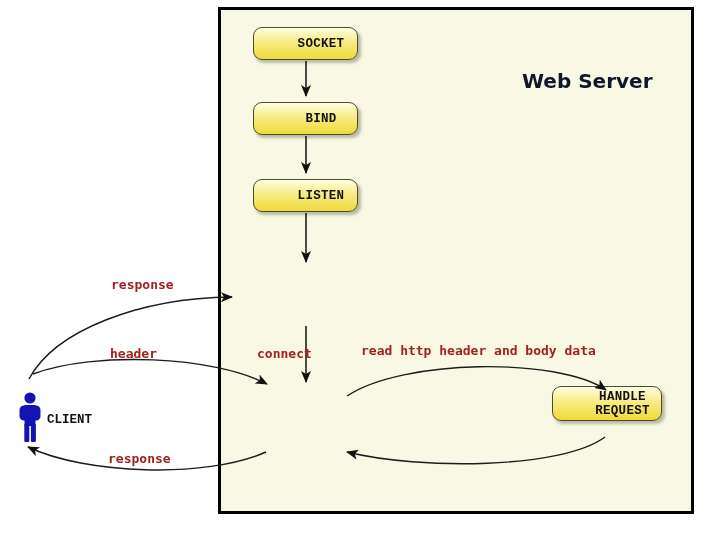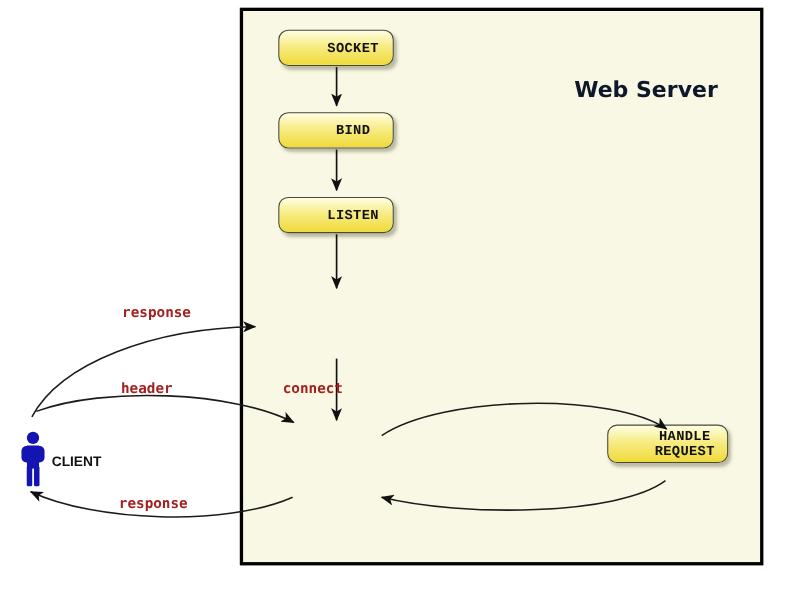--- a/index.html
+++ b/index.html
@@ -43,21 +43,21 @@
     white-space:nowrap;
   }
   #lbl-connect{left:111px;top:277px;}
   #lbl-request{left:110px;top:346px;}
   #lbl-response{left:108px;top:451px;text-align:center;}
   #lbl-accept{left:257px;top:346px;}
   #lbl-read{left:361px;top:343px;}
   #lbl-write{left:378px;top:440px;}
   .actor-label{
     position:absolute;left:47px;top:413px;z-index:3;color:#111;
-    font-family:Liberation Sans, sans-serif;font-weight:bold;font-size:12.5px;
+    font-family:Liberation Mono, monospace;font-weight:bold;font-size:12.5px;
   }
   .nodes-layer{position:absolute;left:0;top:0;width:724px;height:540px;z-index:1;}
 </style>
 </head>
 <body>
 
 <div class="canvas">
 
   <div class="server-box"></div>
 
@@ -103,14 +103,15 @@
     </div>
 
     <div class="diagram-title">Web Server</div>
     <div class="actor-label">CLIENT</div>
   </div>
 
   <div class="edge-label" id="lbl-connect">response</div>
   <div class="edge-label" id="lbl-request">header</div>
   <div class="edge-label" id="lbl-response">response</div>
   <div class="edge-label" id="lbl-accept">connect</div>
+  <div class="edge-label" id="lbl-read">read http header and body data</div>
 
 </div>
 
 </body></html>

